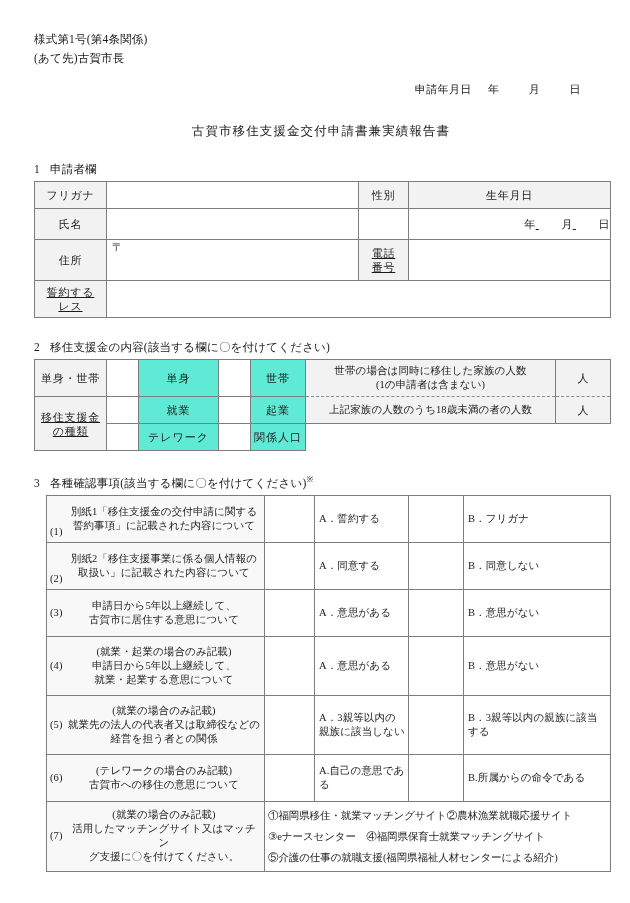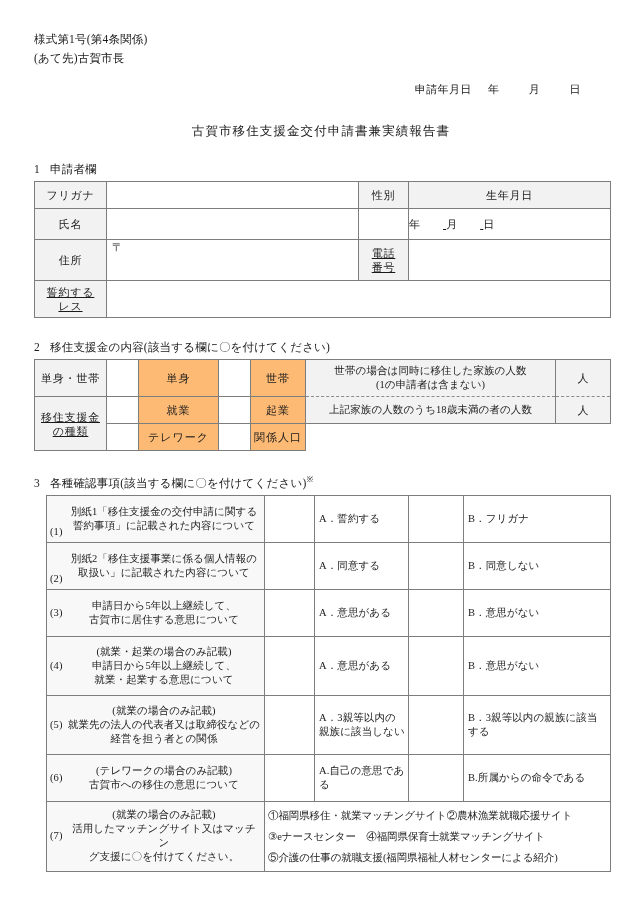--- a/index.html
+++ b/index.html
@@ -85,30 +85,30 @@
     line-height: 15px;
   }
   .t1, .t2 { width: 576px; padding-left: 20px; }
   .t3 { width: 564px; margin-left: 12px; }
 
   .lbl-cell {
     background: #f2f2f2;
     text-align: center;
     letter-spacing: 0.8px;
   }
-  .shade { background: #fdba74; }
+  .shade { background: #5eead4; }
   .dashed-b { border-bottom: 1px dashed #8c8c8c; }
   .dashed-t { border-top: 1px dashed #8c8c8c; }
 
   
   .t1 .furi { height: 26px; }
   .t1 .name { height: 30px; }
   .t1 .addr { height: 40px; }
   .t1 .mail { height: 36px; }
-  .t1 .ymd { text-align: left; letter-spacing: 0.4px; text-decoration: underline; }
+  .t1 .ymd { text-align: right; letter-spacing: 0.4px; text-decoration: underline; }
   .t1 .ymd .slot { display: inline-block; width: 34px; }
   .postal {
     padding-left: 5px;
     vertical-align: top;
     font-size: 11px;
     line-height: 14px;
   }
   .two-line { line-height: 14px; text-decoration: underline; }
 
   

